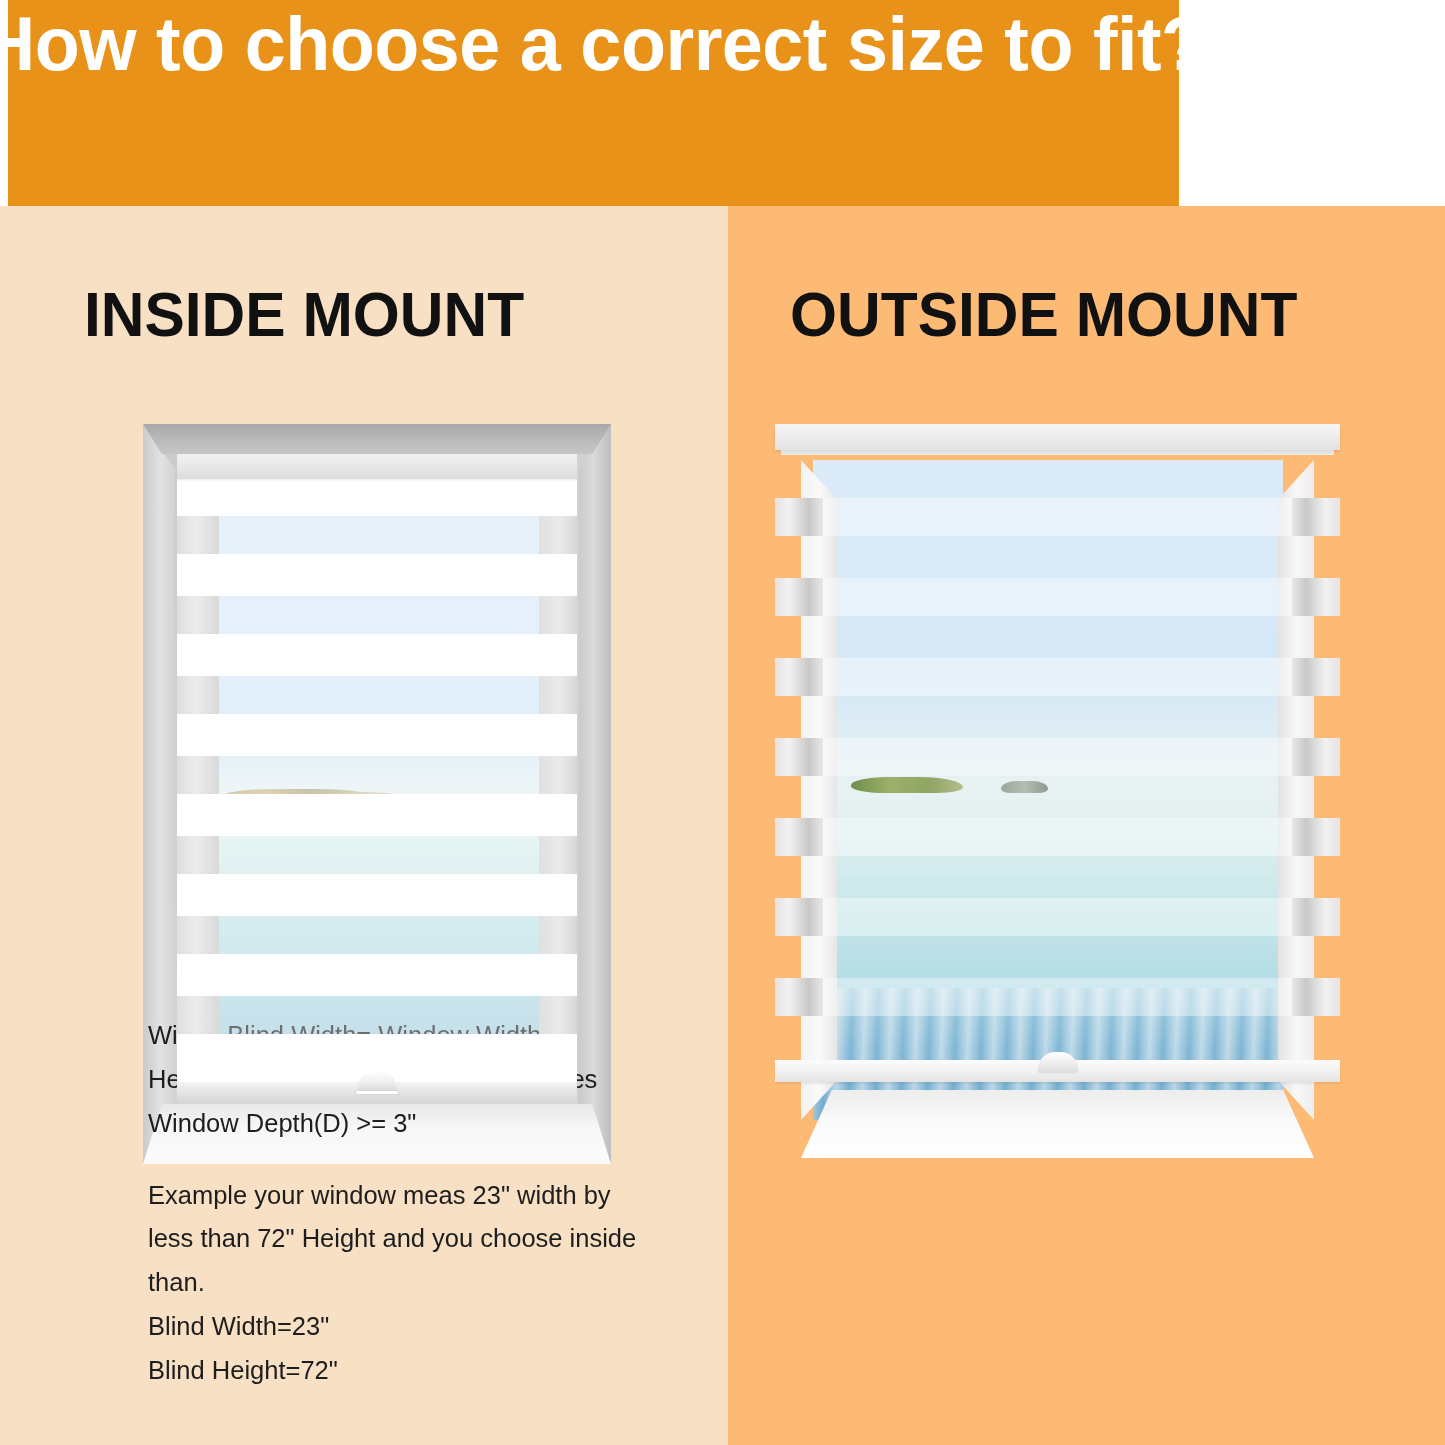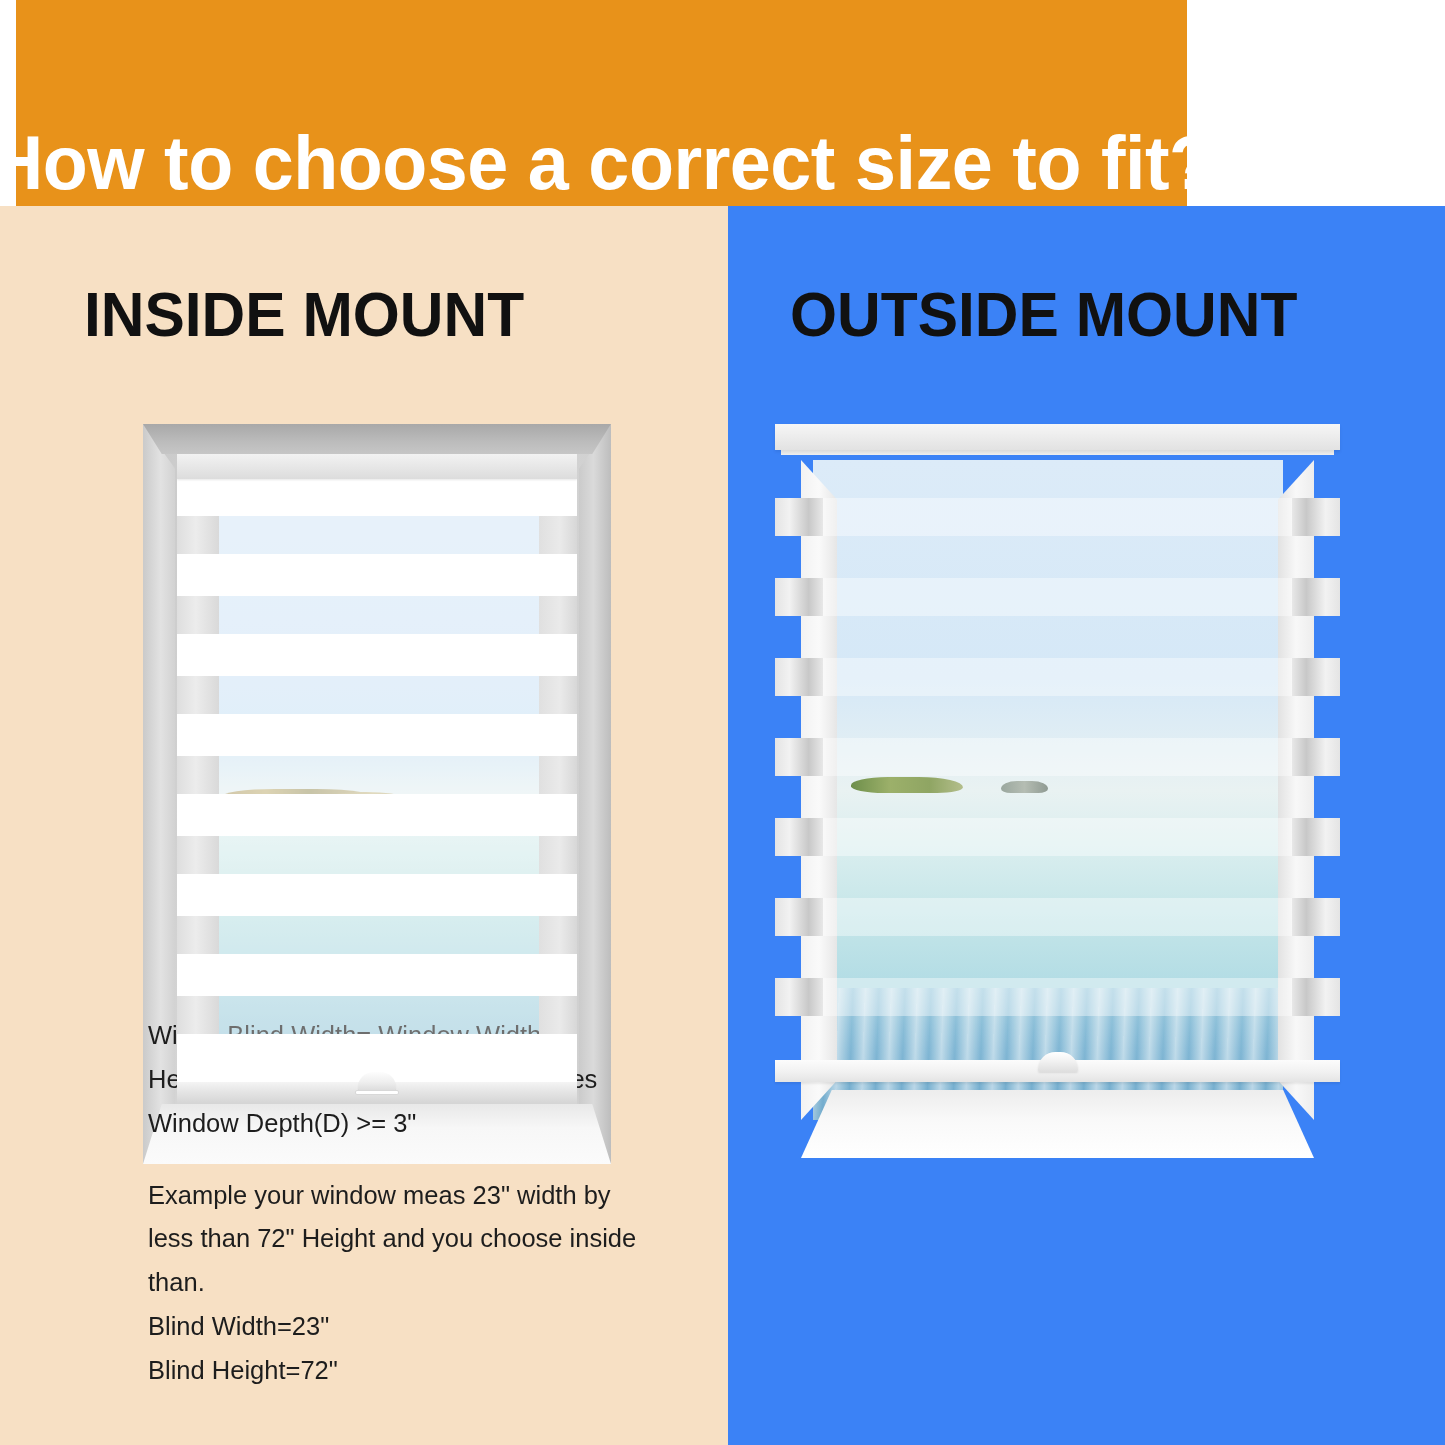--- a/index.html
+++ b/index.html
@@ -6,23 +6,23 @@
   html,body { width:1445px; height:1445px; }
   body {
     font-family:"Liberation Sans", sans-serif;
     background:#ffffff;
     position:relative;
     overflow:hidden;
   }
 
   
   #header{
-    position:absolute; left:16px; top:0; width:1171px; height:206px;
+    position:absolute; left:8px; top:0; width:1171px; height:206px;
     background:#E8921A;
-    display:flex; align-items:flex-end; justify-content:center;
+    display:flex; align-items:flex-start; justify-content:center;
   }
   #header-title{
     color:#ffffff;
     font-size:76px;
     font-weight:bold;
     letter-spacing:-0.5px;
     font-family:"Liberation Sans", sans-serif;
     white-space:nowrap;
     transform:scaleX(0.97);
   }
@@ -32,21 +32,21 @@
     position:absolute; left:0; top:206px; width:1445px; height:1239px;
     display:flex;
   }
   #panel-inside{
     width:728px; height:100%;
     background:#F7E0C4;
     position:relative;
   }
   #panel-outside{
     width:717px; height:100%;
-    background:#3b82f6;
+    background:#fdba74;
     position:relative;
   }
 
   .panel-heading{
     position:absolute;
     font-weight:bold;
     color:#111111;
     font-size:63px;
     letter-spacing:0px;
     white-space:nowrap;

